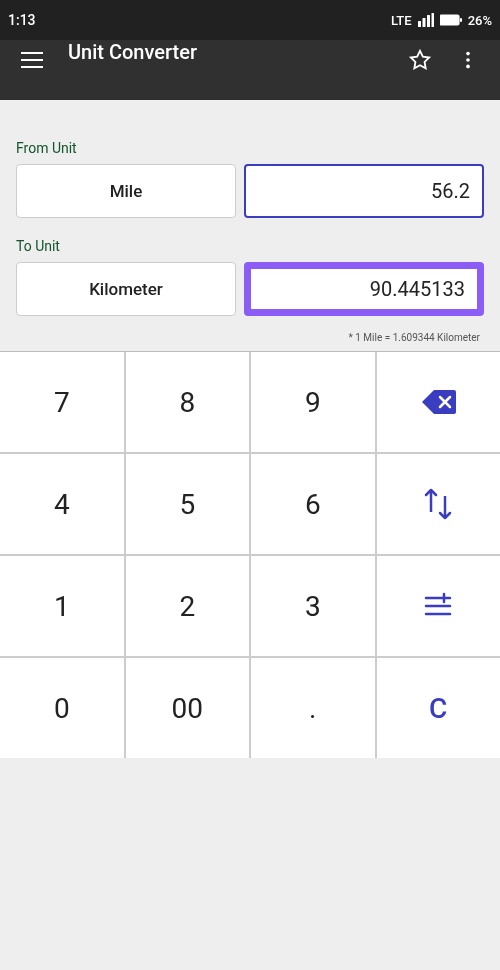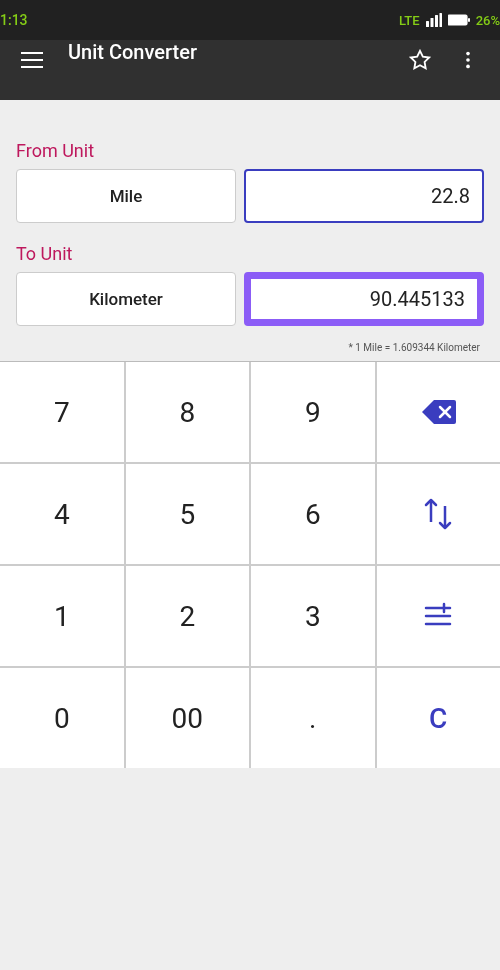--- a/index.html
+++ b/index.html
@@ -7,25 +7,25 @@
       width: 500px;
       height: 970px;
       font-family: 'Roboto', Arial, sans-serif;
       background: #eeeeee;
       overflow: hidden;
     }
 
     
     .status-bar {
       background: #212121;
-      color: #84cc16;
+      color: #ffffff;
       display: flex;
       justify-content: space-between;
       align-items: center;
-      padding: 0 0;
+      padding: 0 8px;
       height: 40px;
       font-size: 14px;
       font-weight: 500;
     }
     .status-right {
       display: flex;
       align-items: center;
       gap: 6px;
       font-size: 13px;
     }
@@ -76,22 +76,22 @@
       font-size: 20px;
     }
 
     
     .main {
       padding: 20px 16px 0 16px;
       background: #eeeeee;
     }
 
     .label {
-      font-size: 18px;
-      color: #be185d;
+      font-size: 14px;
+      color: #14532d;
       margin-bottom: 8px;
       margin-top: 20px;
     }
 
     .unit-row {
       display: flex;
       gap: 8px;
       align-items: stretch;
     }
 
@@ -224,21 +224,21 @@
         <circle cx="12" cy="19" r="2"></circle>
       </svg>
     </div>
   </div>
 </div>
 
 <div class="main">
   <div class="label">From Unit</div>
   <div class="unit-row">
     <div class="unit-btn">Mile</div>
-    <div class="value-input">22.8</div>
+    <div class="value-input">56.2</div>
   </div>
 
   <div class="label">To Unit</div>
   <div class="unit-row">
     <div class="unit-btn">Kilometer</div>
     <div class="value-display">90.445133</div>
   </div>
 
   <div class="conversion-note">* 1 Mile = 1.609344 Kilometer</div>
 </div>

